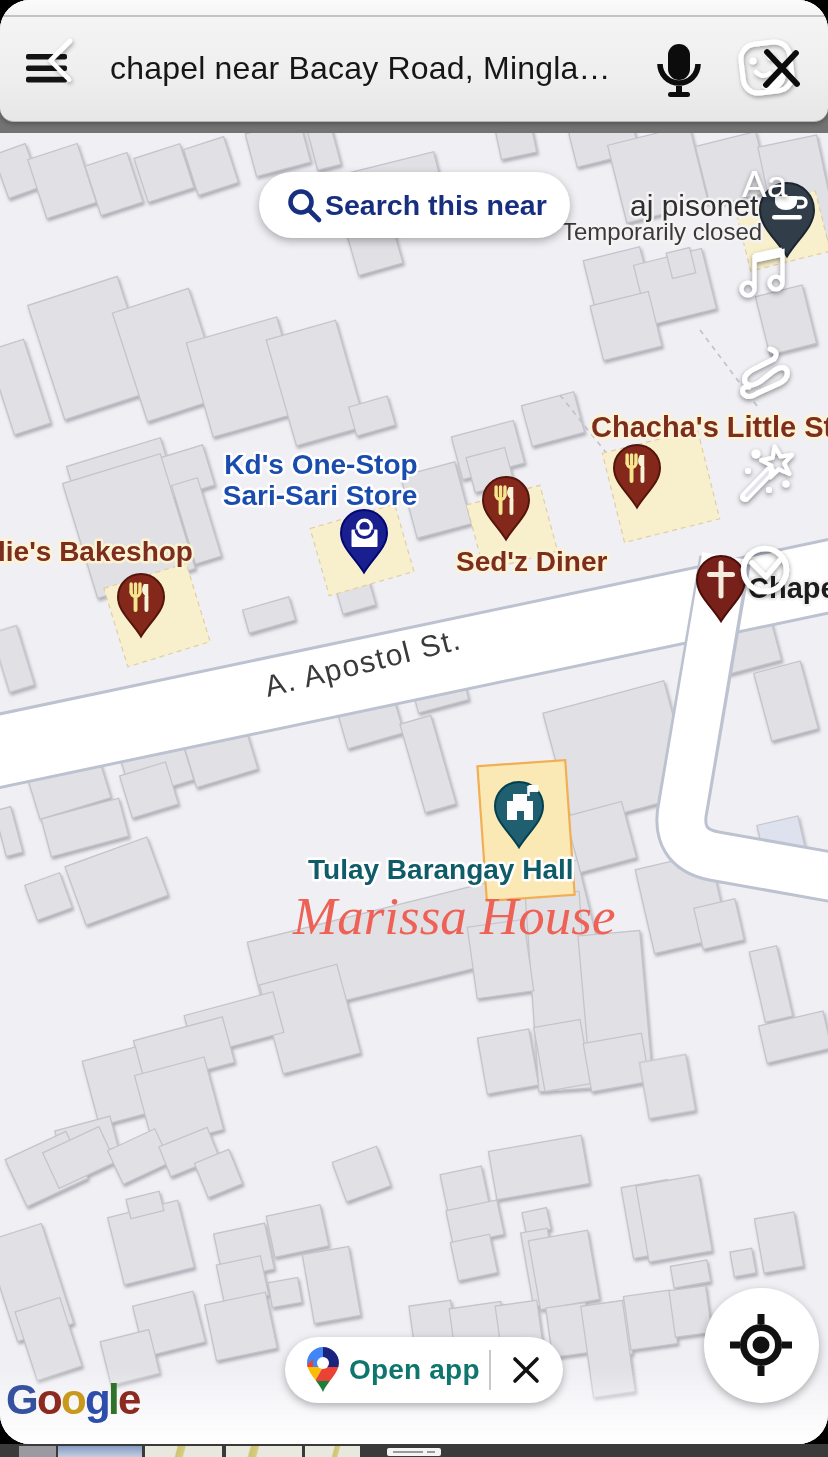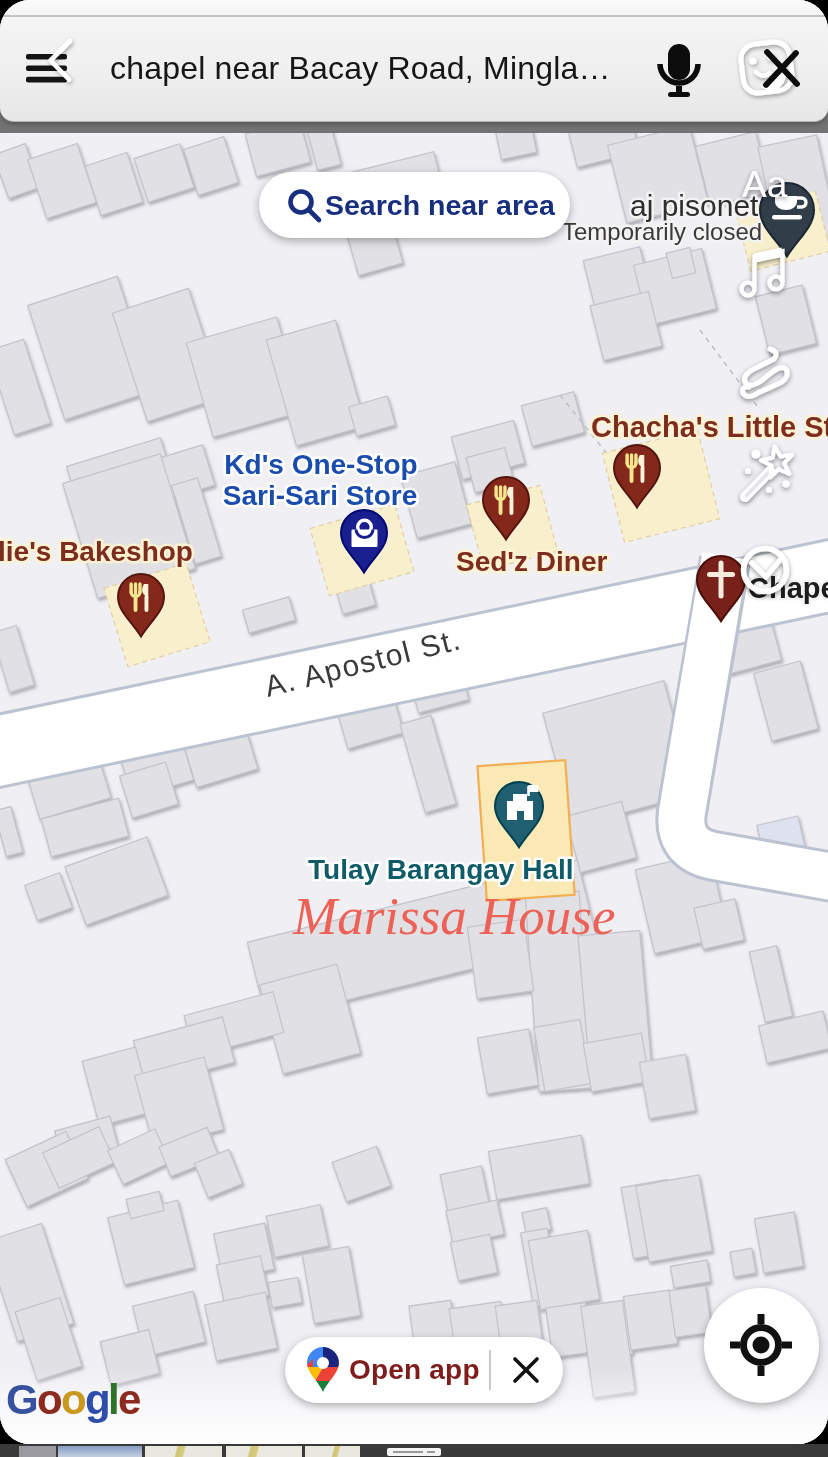--- a/index.html
+++ b/index.html
@@ -13,21 +13,21 @@
     background:linear-gradient(#fbfbfb 0%,#f4f4f4 14%,#efefef 60%,#e7e7e8 100%);
     border-radius:0 0 14px 14px;border-bottom:1px solid #b5b5b5;
     box-shadow:0 2px 5px rgba(0,0,0,0.28);}
   #topline{position:absolute;left:0;top:15px;width:828px;height:2px;background:#c4c4c4;}
   #qtext{position:absolute;left:110px;top:50px;font-size:32px;color:#161616;letter-spacing:0.2px;}
   
   .pill{position:absolute;background:#fff;box-shadow:0 3px 8px rgba(0,0,0,0.3);}
   #searcharea{left:259px;top:172px;width:311px;height:66px;border-radius:33px;}
   #searcharea span{position:absolute;left:66px;top:17px;font-size:28.5px;color:#172f7e;font-weight:bold;letter-spacing:0px;}
   #openapp{left:285px;top:1337px;width:278px;height:66px;border-radius:33px;}
-  #openapp b{position:absolute;left:64px;top:17px;font-size:28px;color:#7f1d1d;letter-spacing:0.2px;}
+  #openapp b{position:absolute;left:64px;top:17px;font-size:28px;color:#0f766e;letter-spacing:0.2px;}
   #oadiv{position:absolute;left:204px;top:13px;width:2px;height:40px;background:#c9c9c9;}
   #locbtn{left:704px;top:1288px;width:115px;height:115px;border-radius:50%;}
 </style>
 </head>
 <body>
 
 <div id="strip" style="position:absolute;left:0;top:1444px;width:828px;height:13px;background:#3a3a3a;">
 
   <div style="position:absolute;left:19px;top:2px;width:37px;height:11px;background:#9a9aa0;"></div>
 
@@ -382,21 +382,21 @@
 </div>
 
 <div class="pill" id="searcharea">
   <svg width="44" height="44" style="position:absolute;left:24px;top:12px" viewBox="0 0 44 44">
 
     <g stroke="#172f7e" stroke-width="4.6" fill="none">
       <circle cx="18" cy="18" r="10.5"></circle>
           <line x1="26" y1="26" x2="36" y2="36" stroke-linecap="round"></line>
     </g>
   </svg>
-  <span>Search near area</span>
+  <span>Search this near</span>
 </div>
 
 <div class="pill" id="openapp">
   <svg width="36" height="46" style="position:absolute;left:20px;top:10px" viewBox="0 0 36 46">
 
     <defs>
           <clipPath id="pinclip">
             <path d="M18,45 C14,35 2,26 2,16 A16,16 0 1,1 34,16 C34,26 22,35 18,45 Z"></path>
           </clipPath>
         </defs>

